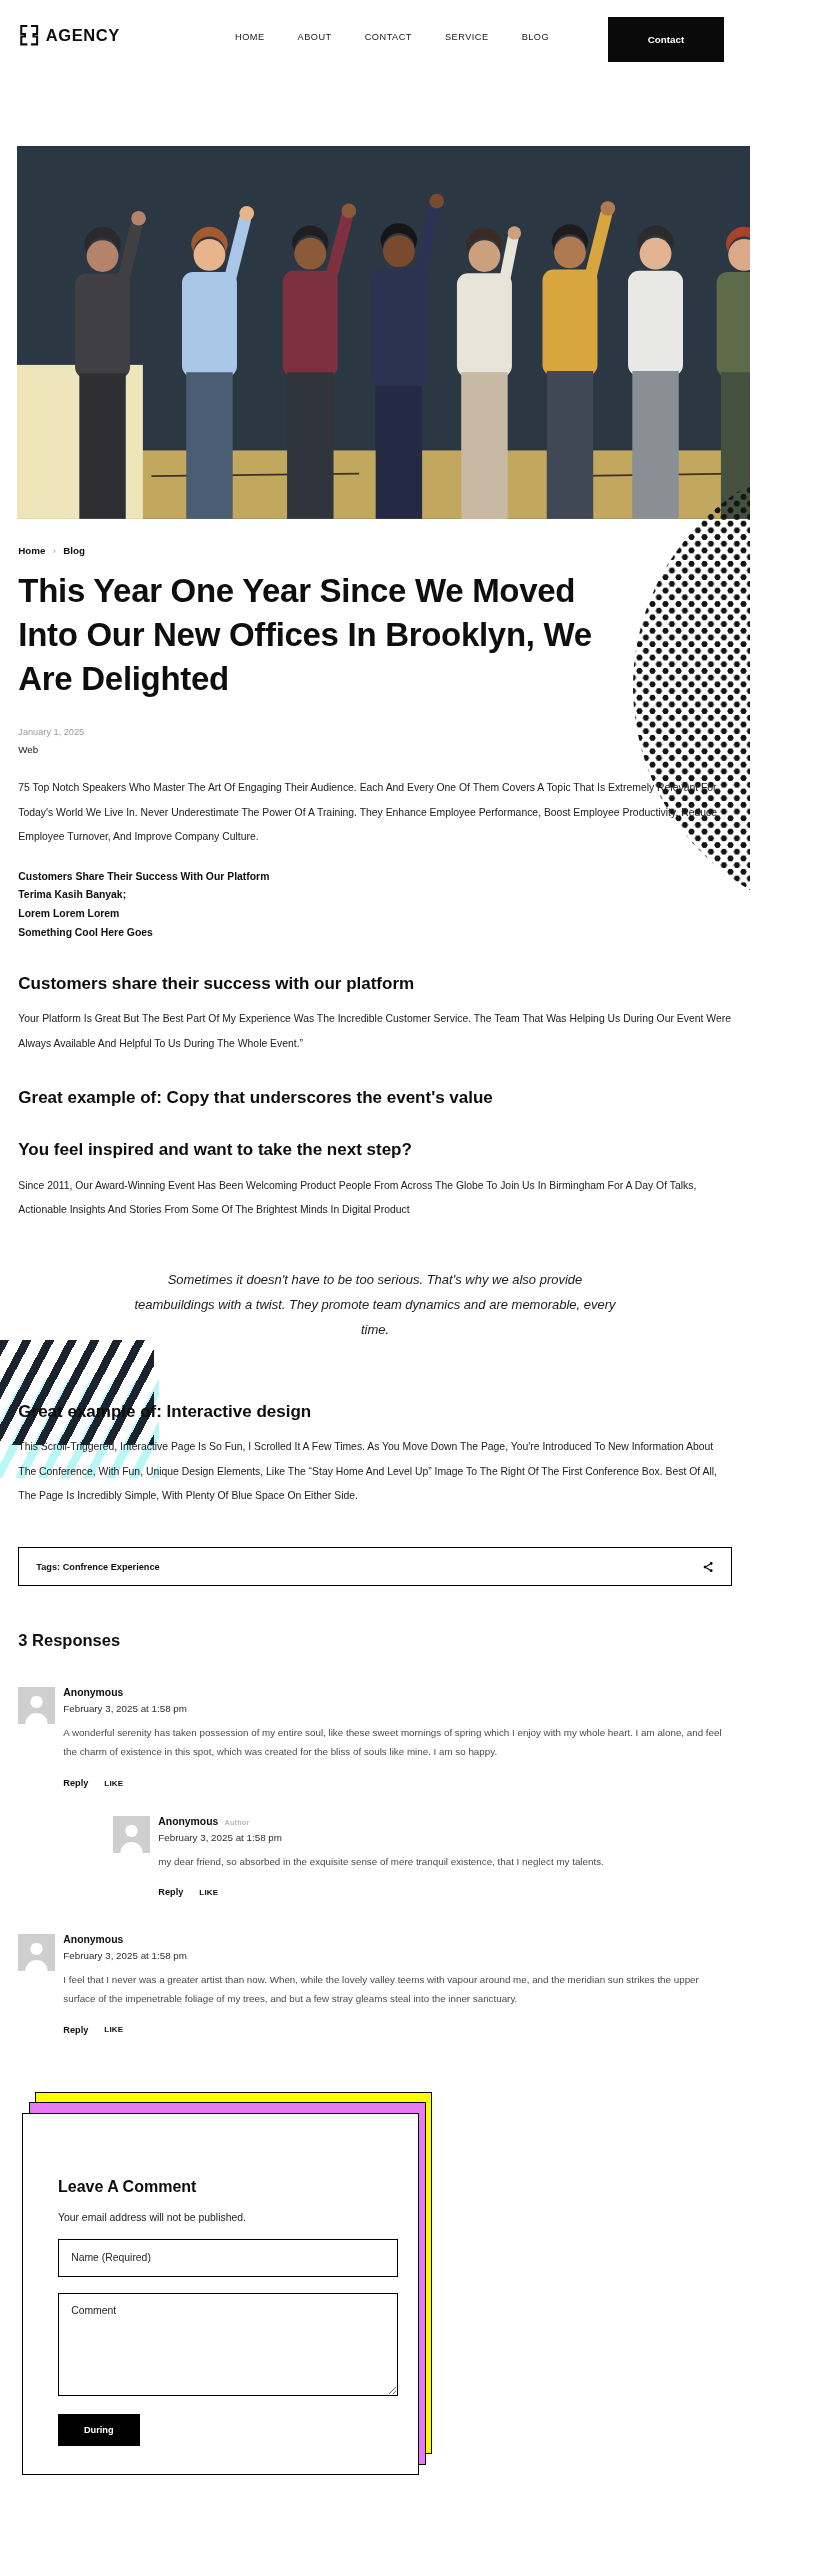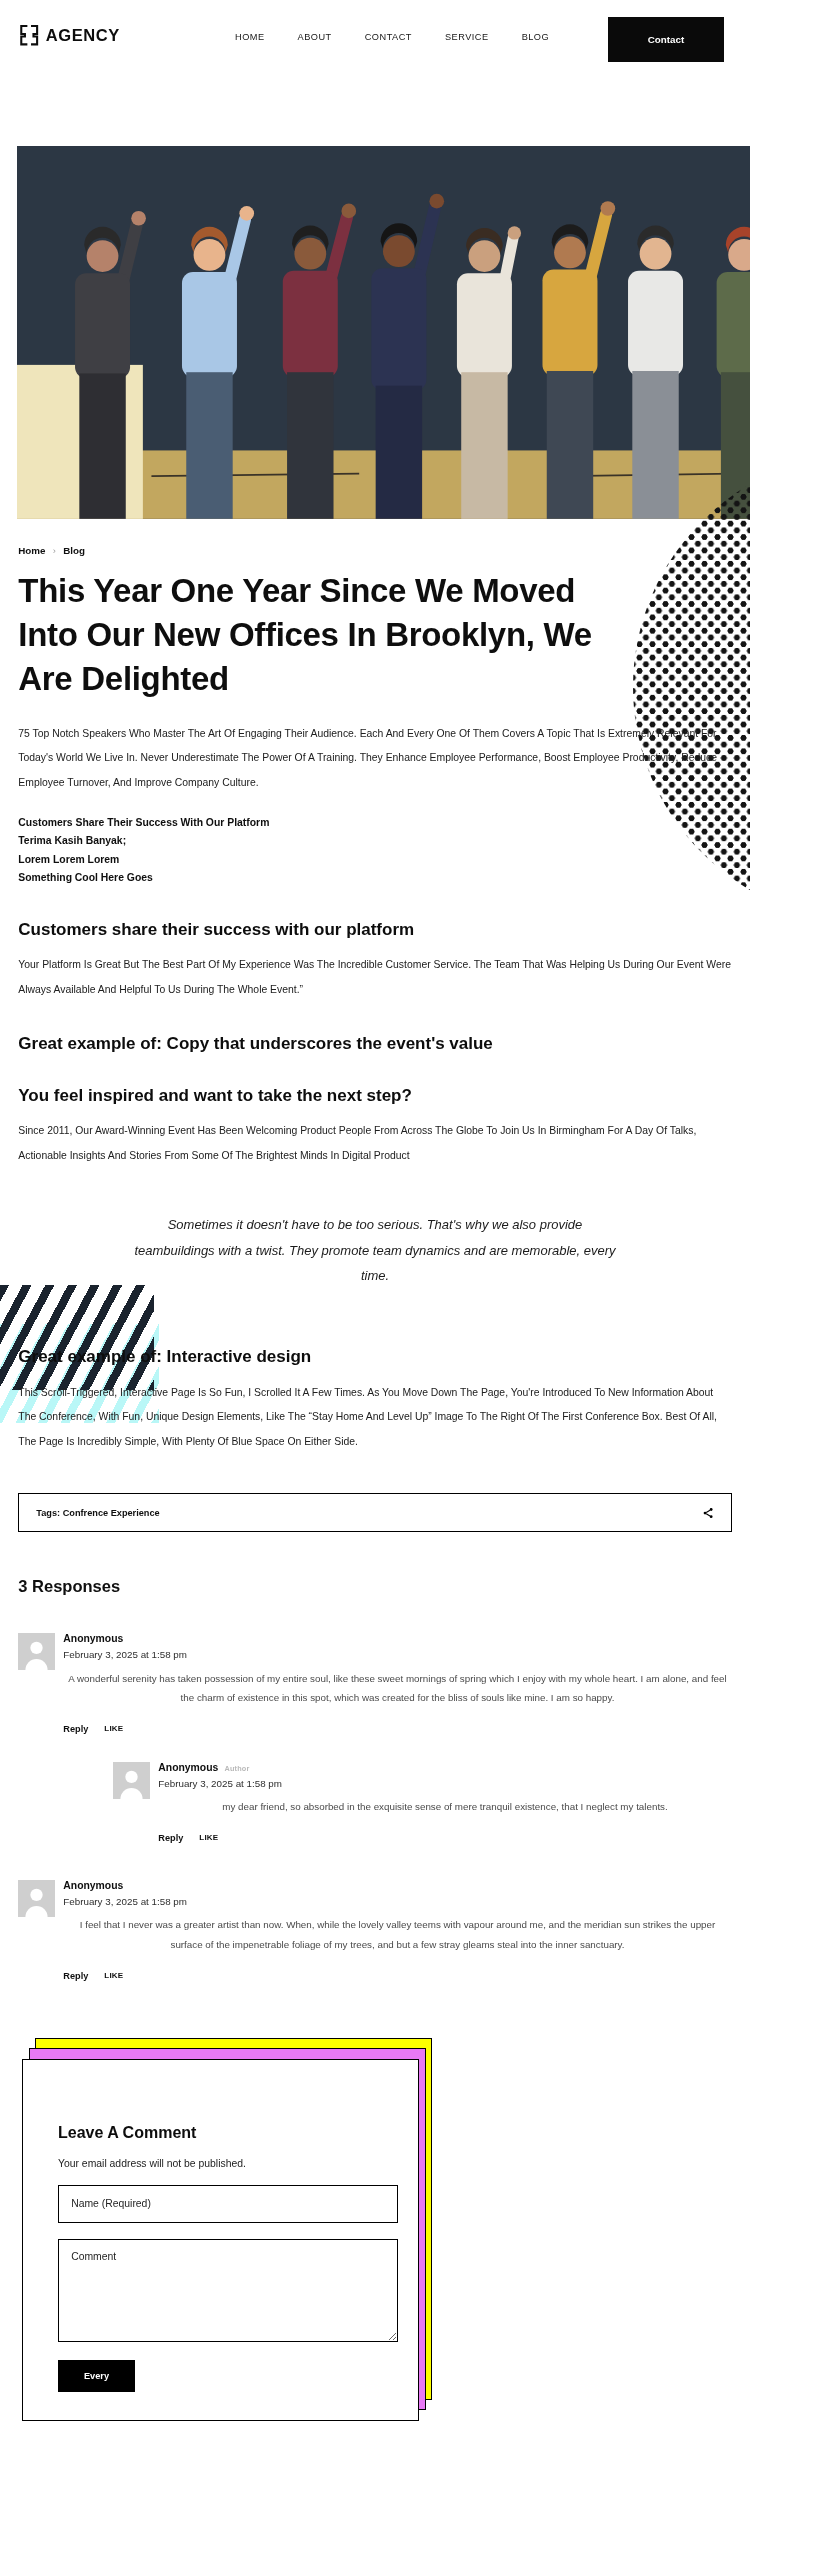--- a/index.html
+++ b/index.html
@@ -58,21 +58,21 @@
 
   
   .responses-title { margin-top:45px; font-size:16.5px; font-weight:800; }
   .comment { display:flex; gap:8px; margin-top:37px; }
   .comment.nested { margin-left:95px; margin-top:28px; }
   .avatar { flex:0 0 37px; width:37px; height:37px; background:#cfcfcf; overflow:hidden; }
   .comment-body { flex:1; }
   .comment-name { font-size:10.4px; font-weight:700; color:#0e0e0e; display:flex; align-items:baseline; gap:6.1px; }
   .author-badge { font-size:7.3px; font-weight:700; color:#b9b9b9; letter-spacing:0.2px; }
   .comment-date { margin-top:4.9px; font-size:9.8px; color:#2e2e2e; }
-  .comment-text { margin-top:8.6px; font-size:9.8px; line-height:2.0; color:#4a4a4a; max-width:752px;text-align:center; }
+  .comment-text { margin-top:8.6px; font-size:9.8px; line-height:2.0; color:#4a4a4a; max-width:752px; }
   .comment-actions { margin-top:16px; display:flex; gap:16px; align-items:center; }
   .reply-link { font-size:9.2px; font-weight:700; color:#101010; text-decoration:none; }
   .like-link { font-size:8px; font-weight:700; color:#101010; text-decoration:none; letter-spacing:0.2px; }
 
   
   .form-wrap { position:relative; width:397px; margin:78px 0 0 3.7px; }
   .layer { position:absolute; border:1.2px solid #000; }
   .layer-yellow { z-index:0; top:-21px; left:13.4px; right:-13.4px; bottom:21px; background:#fdff00; }
   .layer-magenta { z-index:1; top:-10.4px; left:6.7px; right:-6.7px; bottom:10.4px; background:#e879f5; }
   .form-card { position:relative; z-index:2; background:#fff; border:1.8px solid #000; padding:32px 24.4px 28px 35px; }
@@ -200,20 +200,24 @@
   <main class="container article">
 
     <div class="breadcrumb">
       <a href="#" style="color:#101010;text-decoration:none;">Home</a>
       <span class="sep">›</span>
       <span>Blog</span>
     </div>
 
     <h1 class="post-title">This Year One Year Since We Moved Into Our New Offices In Brooklyn, We Are Delighted</h1>
 
+    <div class="post-meta">
+      <div class="post-date">January 1, 2025</div>
+      <div class="post-author">Web</div>
+    </div>
 
     <p class="body">75 Top Notch Speakers Who Master The Art Of Engaging Their Audience. Each And Every One Of Them Covers A Topic That Is Extremely Relevant For Today's World We Live In. Never Underestimate The Power Of A Training. They Enhance Employee Performance, Boost Employee Productivity, Reduce Employee Turnover, And Improve Company Culture.</p>
 
     <div class="bold-block">
       <div>Customers Share Their Success With Our Platform</div>
       <div>Terima Kasih Banyak;</div>
       <div>Lorem Lorem Lorem</div>
       <div>Something Cool Here Goes</div>
     </div>
 
@@ -317,20 +321,20 @@
     </div>
 
     <div class="form-wrap">
       <div class="layer layer-yellow"></div>
       <div class="layer layer-magenta"></div>
       <div class="form-card">
         <h3>Leave A Comment</h3>
         <p class="form-note">Your email address will not be published.</p>
         <input type="text" placeholder="Name (Required)" style="">
         <textarea placeholder="Comment" style=""></textarea>
-        <button class="btn-submit">Every</button>
+        <button class="btn-submit">During</button>
       </div>
     </div>
 
   </main>
 
 </div>
 
 
 </body></html>

